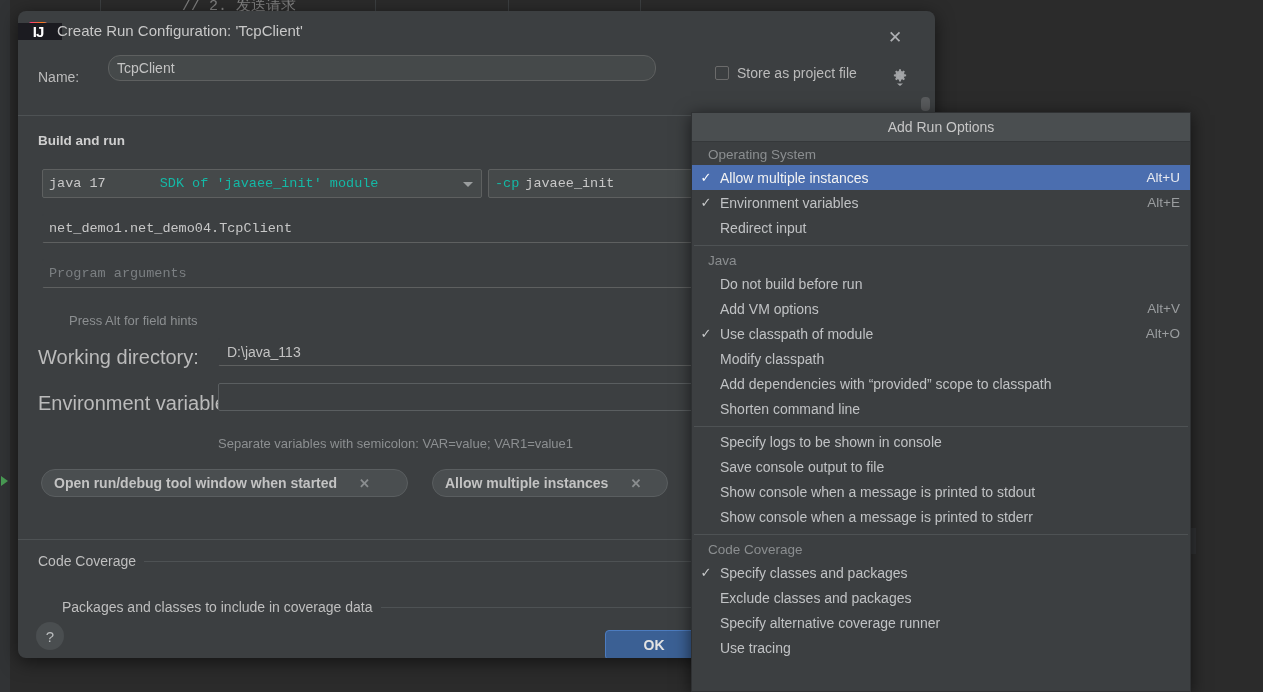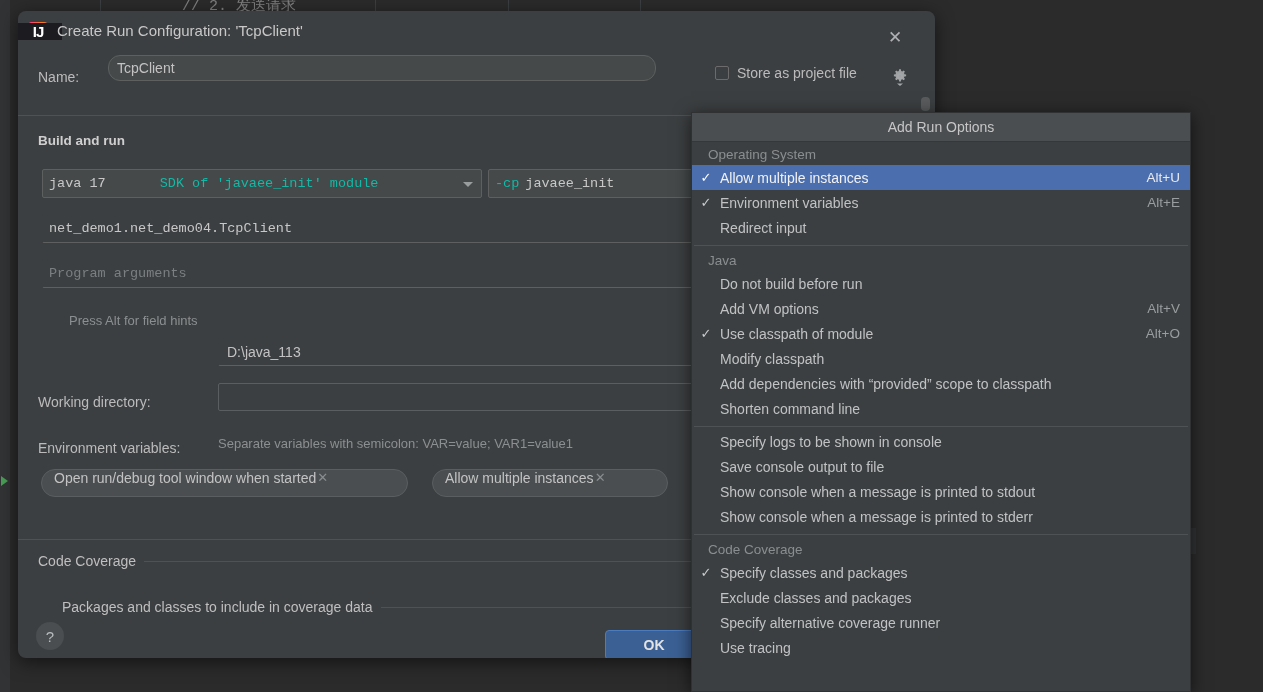--- a/index.html
+++ b/index.html
@@ -209,24 +209,23 @@
     color: #7b7f82;
   }
   .hint-text {
     position: absolute;
     font-size: 13px;
     color: #8c8f91;
     white-space: nowrap;
   }
   .field-label {
     position: absolute;
-    font-size: 14px;
+    font-size: 20px;
     color: #bbbbbb;
     white-space: nowrap;
-    margin-top: 48px;
   }
   .txtfield {
     position: absolute;
     background: #45494a;
     border: 1px solid #5e6060;
     border-radius: 2px;
     box-sizing: border-box;
     color: #c3c3c3;
     font-size: 14px;
     padding: 0 8px;
@@ -235,25 +234,26 @@
     overflow: hidden;
     white-space: nowrap;
   }
   .chip {
     position: absolute;
     height: 28px;
     background: #4a4e50;
     border: 1px solid #5a5e60;
     border-radius: 14px;
     display: flex;
-    align-items: flex-start;
+    align-items: center;
     padding: 0 12px;
     box-sizing: border-box;
-    gap: 1px;
-    cursor: pointer;
+    gap: 22px;
+    cursor: pointer;
+    font-weight: bold;
   }
   .chip-label {
     font-size: 14px;
     color: #c3c3c3;
     white-space: nowrap;
   }
   .chip-x {
     font-size: 13px;
     color: #8a8d8f;
     cursor: pointer;

